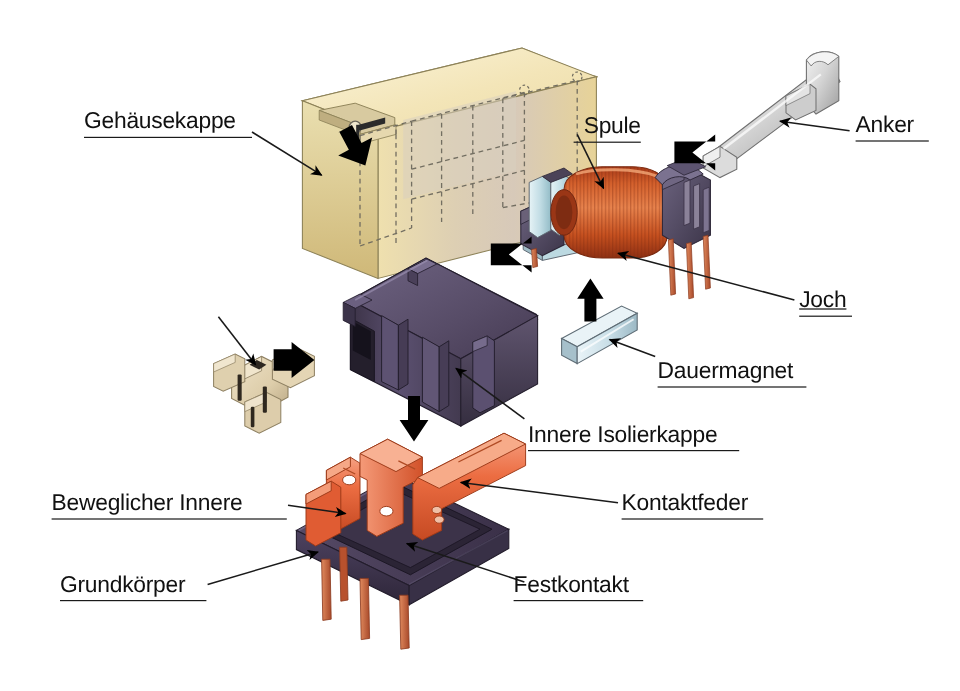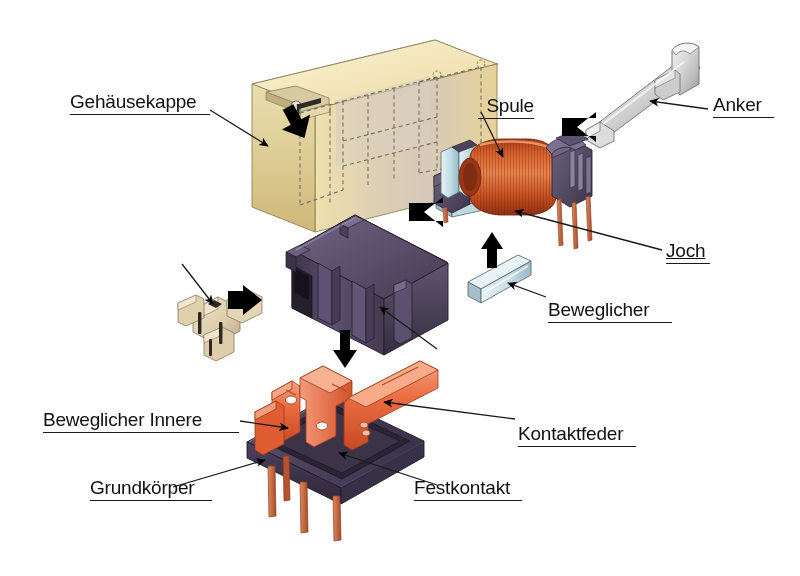--- a/index.html
+++ b/index.html
@@ -402,19 +402,20 @@
       <path d="M515,419 L384,402" marker-end="url(#leadArrow)"></path>
       <path d="M173,487 L265,460" marker-end="url(#leadArrow)"></path>
       <path d="M437,485 L339,453" marker-end="url(#leadArrow)"></path>
     </g>
   </svg>
 
   <div class="lbl" style="left: 70px; top: 92px; min-width: 140px;">Gehäusekappe</div>
   <div class="lbl" style="left: 478px; top: 96px; min-width: 56px; text-align: right;">Spule</div>
   <div class="lbl" style="left: 713px; top: 95px; min-width: 61px;">Anker</div>
   <div class="lbl" style="left: 666px; top: 241px; min-width: 44px; text-decoration: underline;">Joch</div>
-  <div class="lbl" style="left: 548px; top: 300px; min-width: 124px;">Beweglicher</div>
+  <div class="lbl" style="left: 548px; top: 300px; min-width: 124px;">Dauermagnet</div>
+  <div class="lbl" style="left: 440px; top: 353px; min-width: 176px;">Innere Isolierkappe</div>
   <div class="lbl" style="left: 43px; top: 410px; min-width: 196px;">Beweglicher Innere</div>
-  <div class="lbl" style="left: 518px; top: 424px; min-width: 118px;">Kontaktfeder</div>
-  <div class="lbl" style="left: 50px; top: 478px; min-width: 122px; margin-left: 40px;">Grundkörper</div>
-  <div class="lbl" style="left: 414px; top: 478px; min-width: 108px;">Festkontakt</div>
+  <div class="lbl" style="left: 518px; top: 410px; min-width: 118px;">Kontaktfeder</div>
+  <div class="lbl" style="left: 50px; top: 478px; min-width: 122px;">Grundkörper</div>
+  <div class="lbl" style="left: 428px; top: 478px; min-width: 108px;">Festkontakt</div>
 
 </div>
 
 </body></html>

